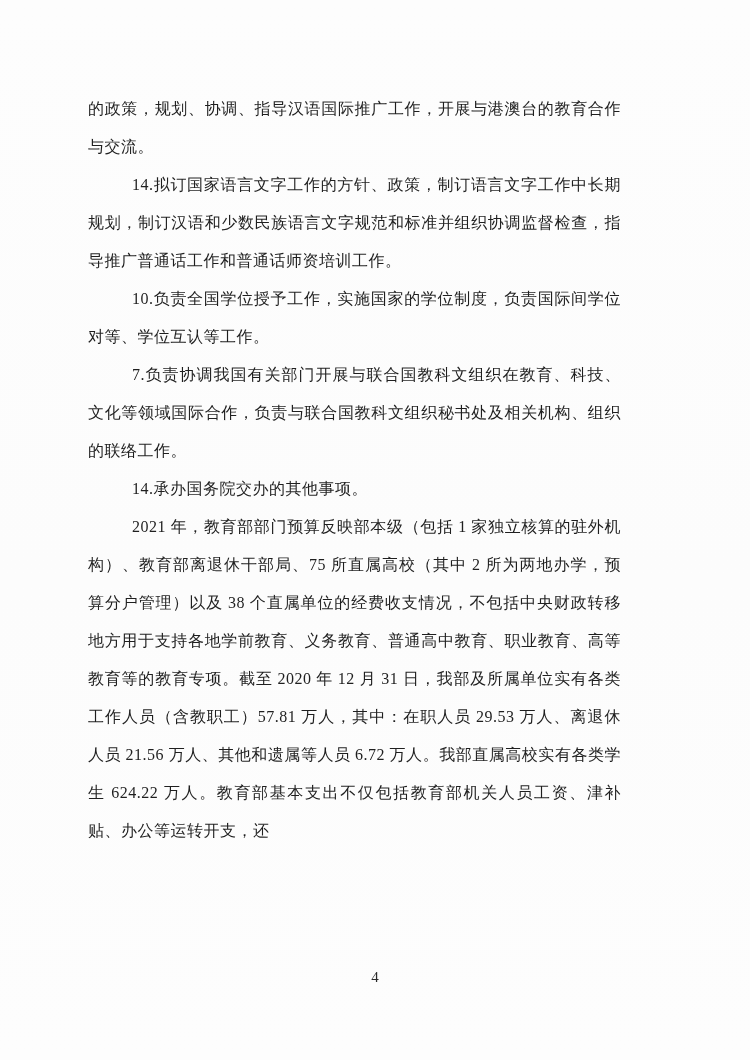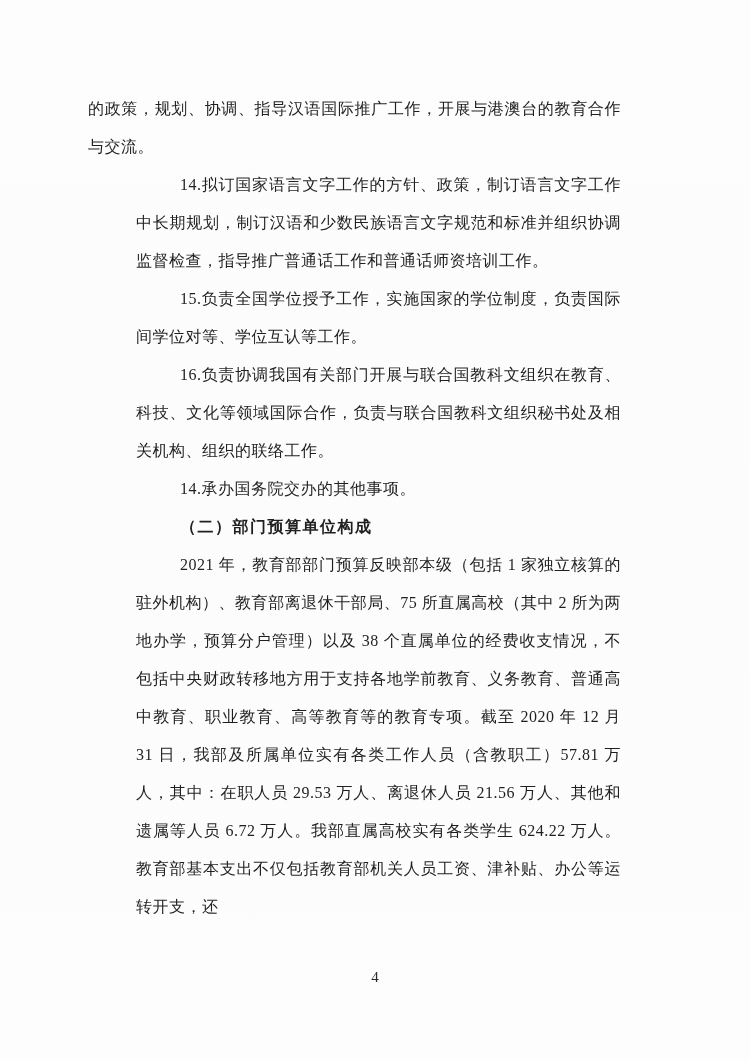--- a/index.html
+++ b/index.html
@@ -31,21 +31,21 @@
     width: 533px;
     font-size: 16px;
     line-height: 38px;
     text-align: justify;
     text-justify: inter-character;
     letter-spacing: 0.5px;
   }
 
   .para { margin: 0; }
 
-  .para.indent { text-indent: 44px; margin-left: 48px; }
+  .para.indent { text-indent: 44px; }
 
   .para.bold {
     font-weight: bold;
     letter-spacing: 1.5px;
   }
 
   .page-number {
     position: absolute;
     top: 963px;
     left: 0;
@@ -60,27 +60,26 @@
 <body>
 
 <div class="page">
 
   <div class="text-block">
 
     <p class="para">的政策，规划、协调、指导汉语国际推广工作，开展与港澳台的教育合作与交流。</p>
 
     <p class="para indent">14.拟订国家语言文字工作的方针、政策，制订语言文字工作中长期规划，制订汉语和少数民族语言文字规范和标准并组织协调监督检查，指导推广普通话工作和普通话师资培训工作。</p>
 
-    <p class="para indent">15.负责全国学位授予工作，实施国家的学位制度，负责国际间学位对等、学位互认等工作。</p>
+    <p class="para indent">10.负责全国学位授予工作，实施国家的学位制度，负责国际间学位对等、学位互认等工作。</p>
 
-    <p class="para indent">16.负责协调我国有关部门开展与联合国教科文组织在教育、科技、文化等领域国际合作，负责与联合国教科文组织秘书处及相关机构、组织的联络工作。</p>
+    <p class="para indent">7.负责协调我国有关部门开展与联合国教科文组织在教育、科技、文化等领域国际合作，负责与联合国教科文组织秘书处及相关机构、组织的联络工作。</p>
 
     <p class="para indent">14.承办国务院交办的其他事项。</p>
 
-    <p class="para indent bold">（二）部门预算单位构成</p>
 
     <p class="para indent">2021 年，教育部部门预算反映部本级（包括 1 家独立核算的驻外机构）、教育部离退休干部局、75 所直属高校（其中 2 所为两地办学，预算分户管理）以及 38 个直属单位的经费收支情况，不包括中央财政转移地方用于支持各地学前教育、义务教育、普通高中教育、职业教育、高等教育等的教育专项。截至 2020 年 12 月 31 日，我部及所属单位实有各类工作人员（含教职工）57.81 万人，其中：在职人员 29.53 万人、离退休人员 21.56 万人、其他和遗属等人员 6.72 万人。我部直属高校实有各类学生 624.22 万人。教育部基本支出不仅包括教育部机关人员工资、津补贴、办公等运转开支，还</p>
 
   </div>
 
   <div class="page-number">4</div>
 
 </div>
 
 </body></html>

